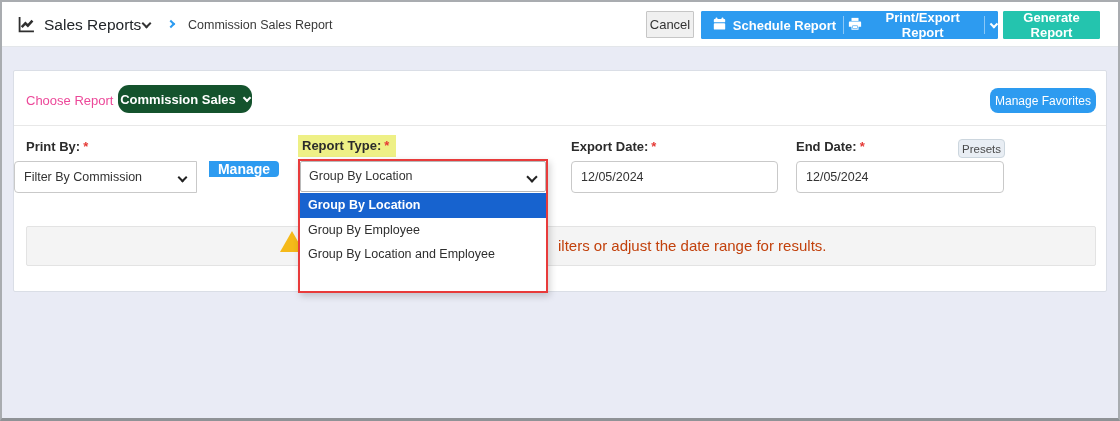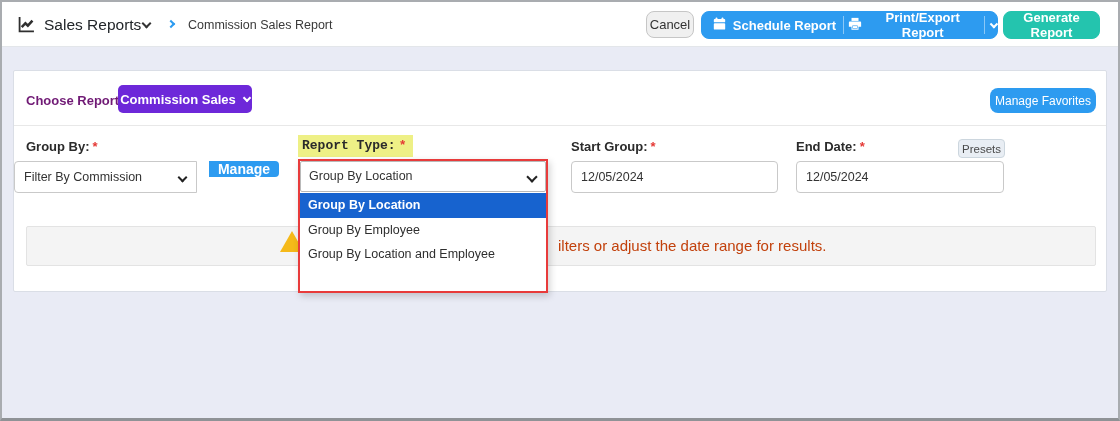--- a/index.html
+++ b/index.html
@@ -15,44 +15,44 @@
     position:absolute; left:0; top:0; width:1116px; height:45px;
     background:#ffffff; border-bottom:1px solid #e3e6ea;
   }
   .chart-icon { position:absolute; left:16px; top:14px; color:#2f2f2f; }
   .tb-title { position:absolute; left:42px; top:0; line-height:45px; font-size:15.5px; color:#212529; }
   .chev { display:inline-block; width:7px; height:7px; border-right:2px solid currentColor; border-bottom:2px solid currentColor; transform:rotate(45deg); }
   .tb-title-chev { position:absolute; left:141px; top:18px; color:#333; }
   .tb-sep { position:absolute; left:166px; top:19px; color:#2d9bf0; transform:rotate(-45deg); width:6px; height:6px; border-width:2px; }
   .tb-crumb { position:absolute; left:186px; top:0; line-height:46px; font-size:12.5px; color:#3a3a3a; }
 
-  .btn { position:absolute; top:9px; height:28px; border-radius:8px; font-size:13px; text-align:center; cursor:pointer; border:1px solid transparent; display:flex; align-items:center; justify-content:center; gap:7px; }
+  .btn { position:absolute; top:9px; height:28px; border-radius:1px; font-size:13px; text-align:center; cursor:pointer; border:1px solid transparent; display:flex; align-items:center; justify-content:center; gap:7px; }
   .btn-cancel { left:644px; width:48px; height:27px; background:#f0f0f0; border-color:#c6c6c6; color:#333; }
   .btn-blue { background:#2d9bf0; color:#fff; font-weight:700; border-color:#2d9bf0; }
   .btn-schedule { left:699px; width:168px; }
   .btn-print { left:845px; width:151px; }
   .btn-generate { left:1001px; width:97px; background:#24c4ae; border-color:#24c4ae; color:#fff; font-weight:700; }
   .split-div { width:1px; height:18px; background:rgba(255,255,255,.45); }
   .btn .chev { width:6px; height:6px; margin-top:-3px; }
 
   
   .card {
     position:absolute; left:11px; top:68px; width:1094px; height:222px;
     background:#fff; border:1px solid #dadee6; border-radius:2px;
   }
-  .choose-label { position:absolute; left:12px; top:22px; font-size:13px; font-weight:700; color:#701a75; }
-  .picker-btn { position:absolute; left:104px; top:14px; width:134px; height:28px; background:#6d28d9; border:none; border-radius:5px; color:#fff; font-weight:700; font-size:13px; display:flex; align-items:center; justify-content:center; gap:8px; cursor:pointer; }
+  .choose-label { position:absolute; left:12px; top:22px; font-size:13px; font-weight:400; color:#ec4899; }
+  .picker-btn { position:absolute; left:104px; top:14px; width:134px; height:28px; background:#14532d; border:none; border-radius:11px; color:#fff; font-weight:700; font-size:13px; display:flex; align-items:center; justify-content:center; gap:8px; cursor:pointer; }
   .picker-btn .chev { width:6px; height:6px; margin-top:-3px; }
   .manage-fav-btn { position:absolute; left:976px; top:17px; width:106px; height:25px; background:#2d9bf0; border:none; border-radius:8px; color:#fff; font-weight:400; font-size:12px; cursor:pointer; }
   .card-divider { position:absolute; left:0; top:54px; width:100%; height:1px; background:#e8e8e8; }
 
   .f-label { position:absolute; top:68px; font-size:13px; font-weight:700; color:#2b2b2b; white-space:nowrap; }
   .req { color:#e53935; font-weight:700; margin-left:3px; }
   .lbl-filter { left:12px; }
-  .lbl-report { left:284px; top:64px; background:#eef086; padding:3px 7px 4px 4px;font-family:Liberation Mono, monospace; }
+  .lbl-report { left:284px; top:64px; background:#eef086; padding:3px 7px 4px 4px; }
   .lbl-start { left:557px; }
   .lbl-end { left:782px; }
   .presets-btn { position:absolute; left:944px; top:68px; width:47px; height:19px; background:#e9eef4; border:1px solid #ccd6de; border-radius:4px; font-size:11.5px; color:#4a4a4a; cursor:pointer; line-height:16px; }
 
   .sel, .inp { position:absolute; top:90px; height:32px; background:#fff; border:1px solid #c9c9c9; border-radius:4px; font-size:12.5px; color:#333; }
   .filter-sel { left:0; width:183px; border-radius:4px 0 0 4px; line-height:30px; padding-left:9px; cursor:pointer; }
   .sel-chev { position:absolute; right:10px; top:12px; width:7px; height:7px; border-right:2px solid #222; border-bottom:2px solid #222; transform:rotate(45deg); }
   .manage-btn { position:absolute; left:195px; top:90px; width:70px; height:16px; background:#2d9bf0; border:none; border-radius:0 4px 4px 0; color:#fff; font-weight:700; font-size:14px; cursor:pointer; }
   .inp { padding-left:9px; }
   .start-inp { left:557px; width:207px; }
@@ -128,27 +128,27 @@
     <button class="picker-btn">
       <span>Commission Sales</span>
       <span class="chev"></span>
     </button>
 
     <button class="manage-fav-btn">Manage Favorites</button>
 
     <div class="card-divider"></div>
 
     <span class="f-label lbl-filter">
-      <span>Group By:</span><span class="req">*</span>
+      <span>Print By:</span><span class="req">*</span>
     </span>
     <span class="f-label lbl-report">
       <span>Report Type:</span><span class="req">*</span>
     </span>
     <span class="f-label lbl-start">
-      <span>Start Group:</span><span class="req">*</span>
+      <span>Export Date:</span><span class="req">*</span>
     </span>
     <span class="f-label lbl-end">
       <span>End Date:</span><span class="req">*</span>
     </span>
     <button class="presets-btn">Presets</button>
 
     <div class="sel filter-sel">
       <span>Filter By Commission</span>
       <span class="sel-chev"></span>
     </div>

